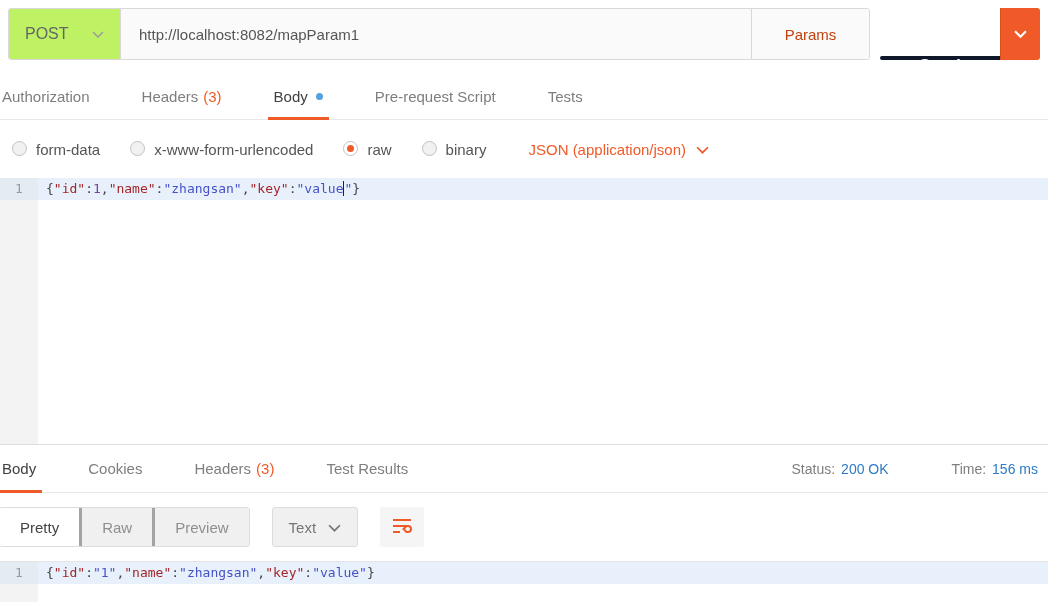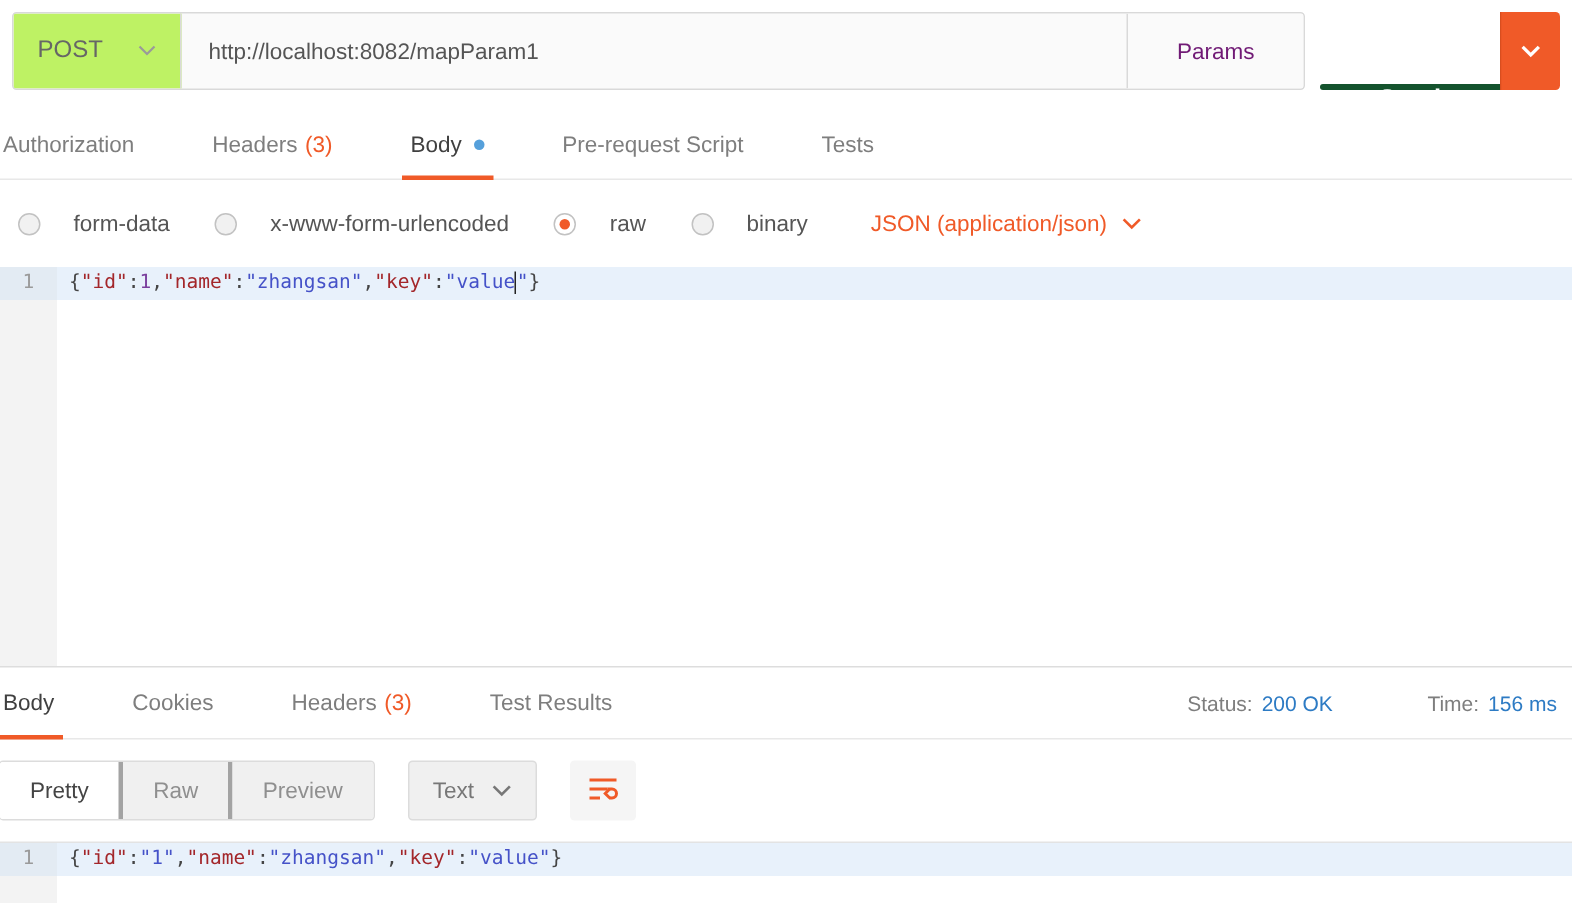--- a/index.html
+++ b/index.html
@@ -10,41 +10,41 @@
   .request-bar { display:flex; padding:8px 8px 0 8px; height:60px; }
   .url-composite { display:flex; flex:1; border:1px solid #D9D9D9; border-radius:3px;
     background:#FAFAFA; height:52px; overflow:hidden; }
   .method-select { width:112px; display:flex; align-items:center; justify-content:space-between;
     padding:0 16px; border-right:1px solid #D9D9D9; color:#666; font-size:16px;
     background:#bef264; cursor:pointer; }
   .method-select .chev { color:#9a9a9a; }
   .url-field { flex:1; border:none; background:transparent; padding:0 18px; font-size:15px;
     color:#555; outline:none; font-family:"Liberation Sans", sans-serif; }
   .params-button { width:118px; border-left:1px solid #D9D9D9; display:flex; align-items:center;
-    justify-content:center; color:#701a75; font-size:15px; cursor:pointer; background:#FAFAFA; border-right:none; }
+    justify-content:center; color:#c2410c; font-size:15px; cursor:pointer; background:#FAFAFA; border-right:none; }
   .send-group { display:flex; margin-left:10px; height:52px; }
-  .send-main { width:120px; background:#14532d; color:#fff; font-size:17px; font-weight:bold;
+  .send-main { width:120px; background:#0f172a; color:#fff; font-size:17px; font-weight:bold;
     border:none; border-radius:3px 0 0 3px; cursor:pointer; font-family:"Liberation Sans", sans-serif;margin-top:48px; }
   .send-caret { width:40px; background:#F05A28; border:none; border-left:1px solid #D84E1F;
     border-radius:0 3px 3px 0; color:#fff; cursor:pointer; display:flex; align-items:center; justify-content:center; }
 
   
   .tabs-row { display:flex; align-items:stretch; height:46px; border-bottom:1px solid #E8E8E8;
     font-size:15px; color:#7E7E7E; margin-top:14px; }
   .tab { padding:0 6px; margin:0 20px; display:flex; align-items:center; position:relative; cursor:pointer; white-space:nowrap; }
   .tab:first-child { margin-left:-4px; }
   .tab.active { color:#404040;text-align:center; }
   .tab.active::after { content:""; position:absolute; left:0; right:0; bottom:-1px; height:3px; background:#F05A28; }
   .tab .count { color:#F05A28; margin-left:5px; }
   .tab .dot { width:7px; height:7px; border-radius:50%; background:#56A0DB; margin-left:8px; }
 
   
   .body-type-row { display:flex; align-items:center; height:58px; padding-left:12px;
     font-size:15px; color:#555; }
-  .radio-item { display:flex; align-items:center; margin-right:30px; cursor:pointer;gap:13px; }
+  .radio-item { display:flex; align-items:flex-start; margin-right:30px; cursor:pointer; }
   .radio { width:15px; height:15px; border-radius:50%; border:1px solid #C2C2C2;
     background:#F1F1F1; margin-right:9px; position:relative; }
   .radio.selected { background:#fff; }
   .radio.selected::after { content:""; position:absolute; left:3px; top:3px; width:7px; height:7px;
     border-radius:50%; background:#F05A28; }
   .content-type { color:#F05A28; margin-left:12px; display:flex; align-items:center; gap:10px; cursor:pointer; }
 
   
   .editor { display:flex; font-family:"DejaVu Sans Mono", monospace; font-size:13px; line-height:22px; }
   .editor.request { height:266px; }

